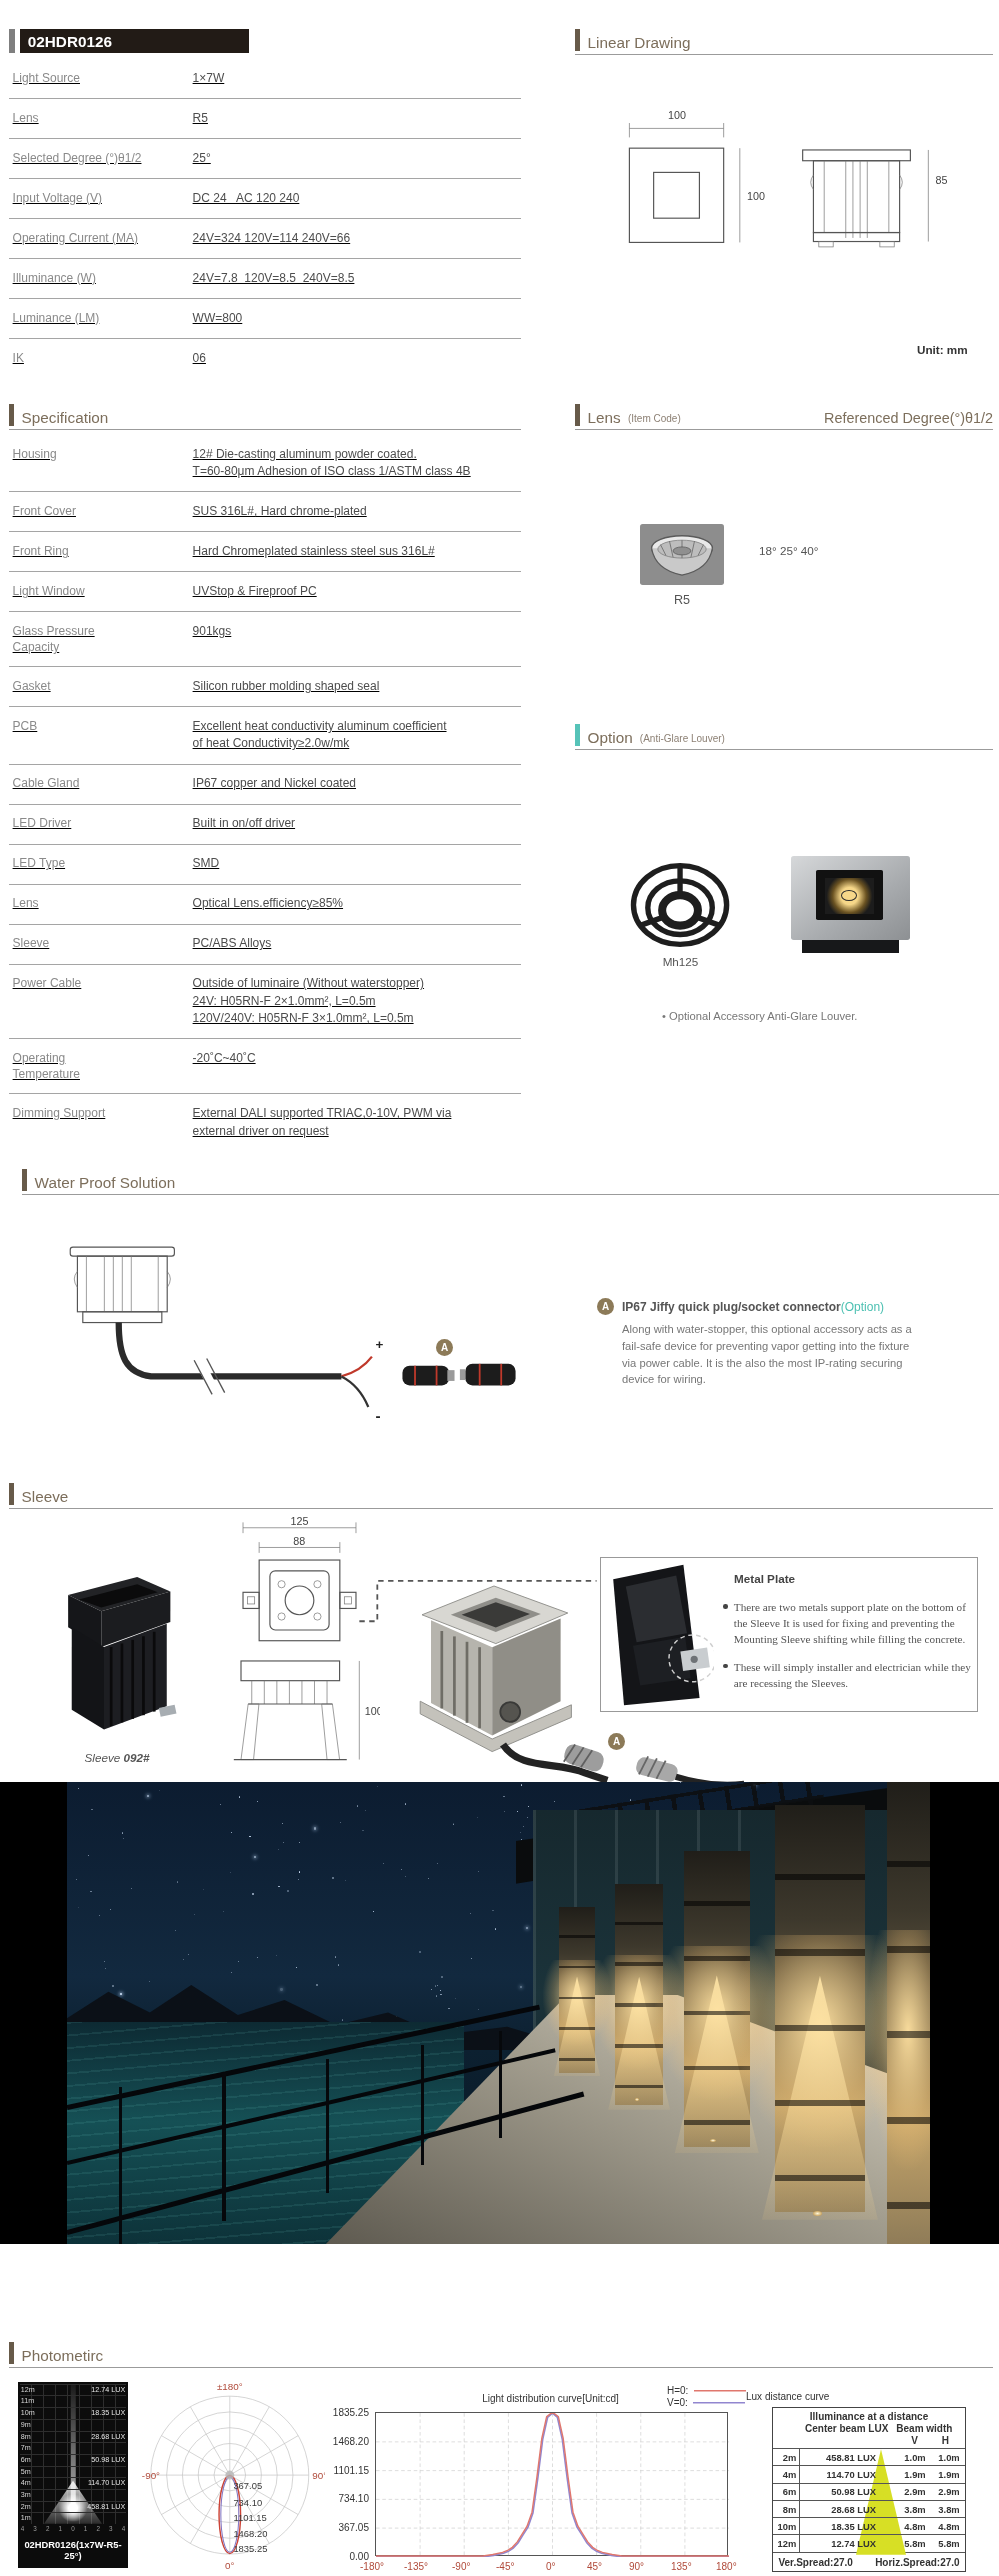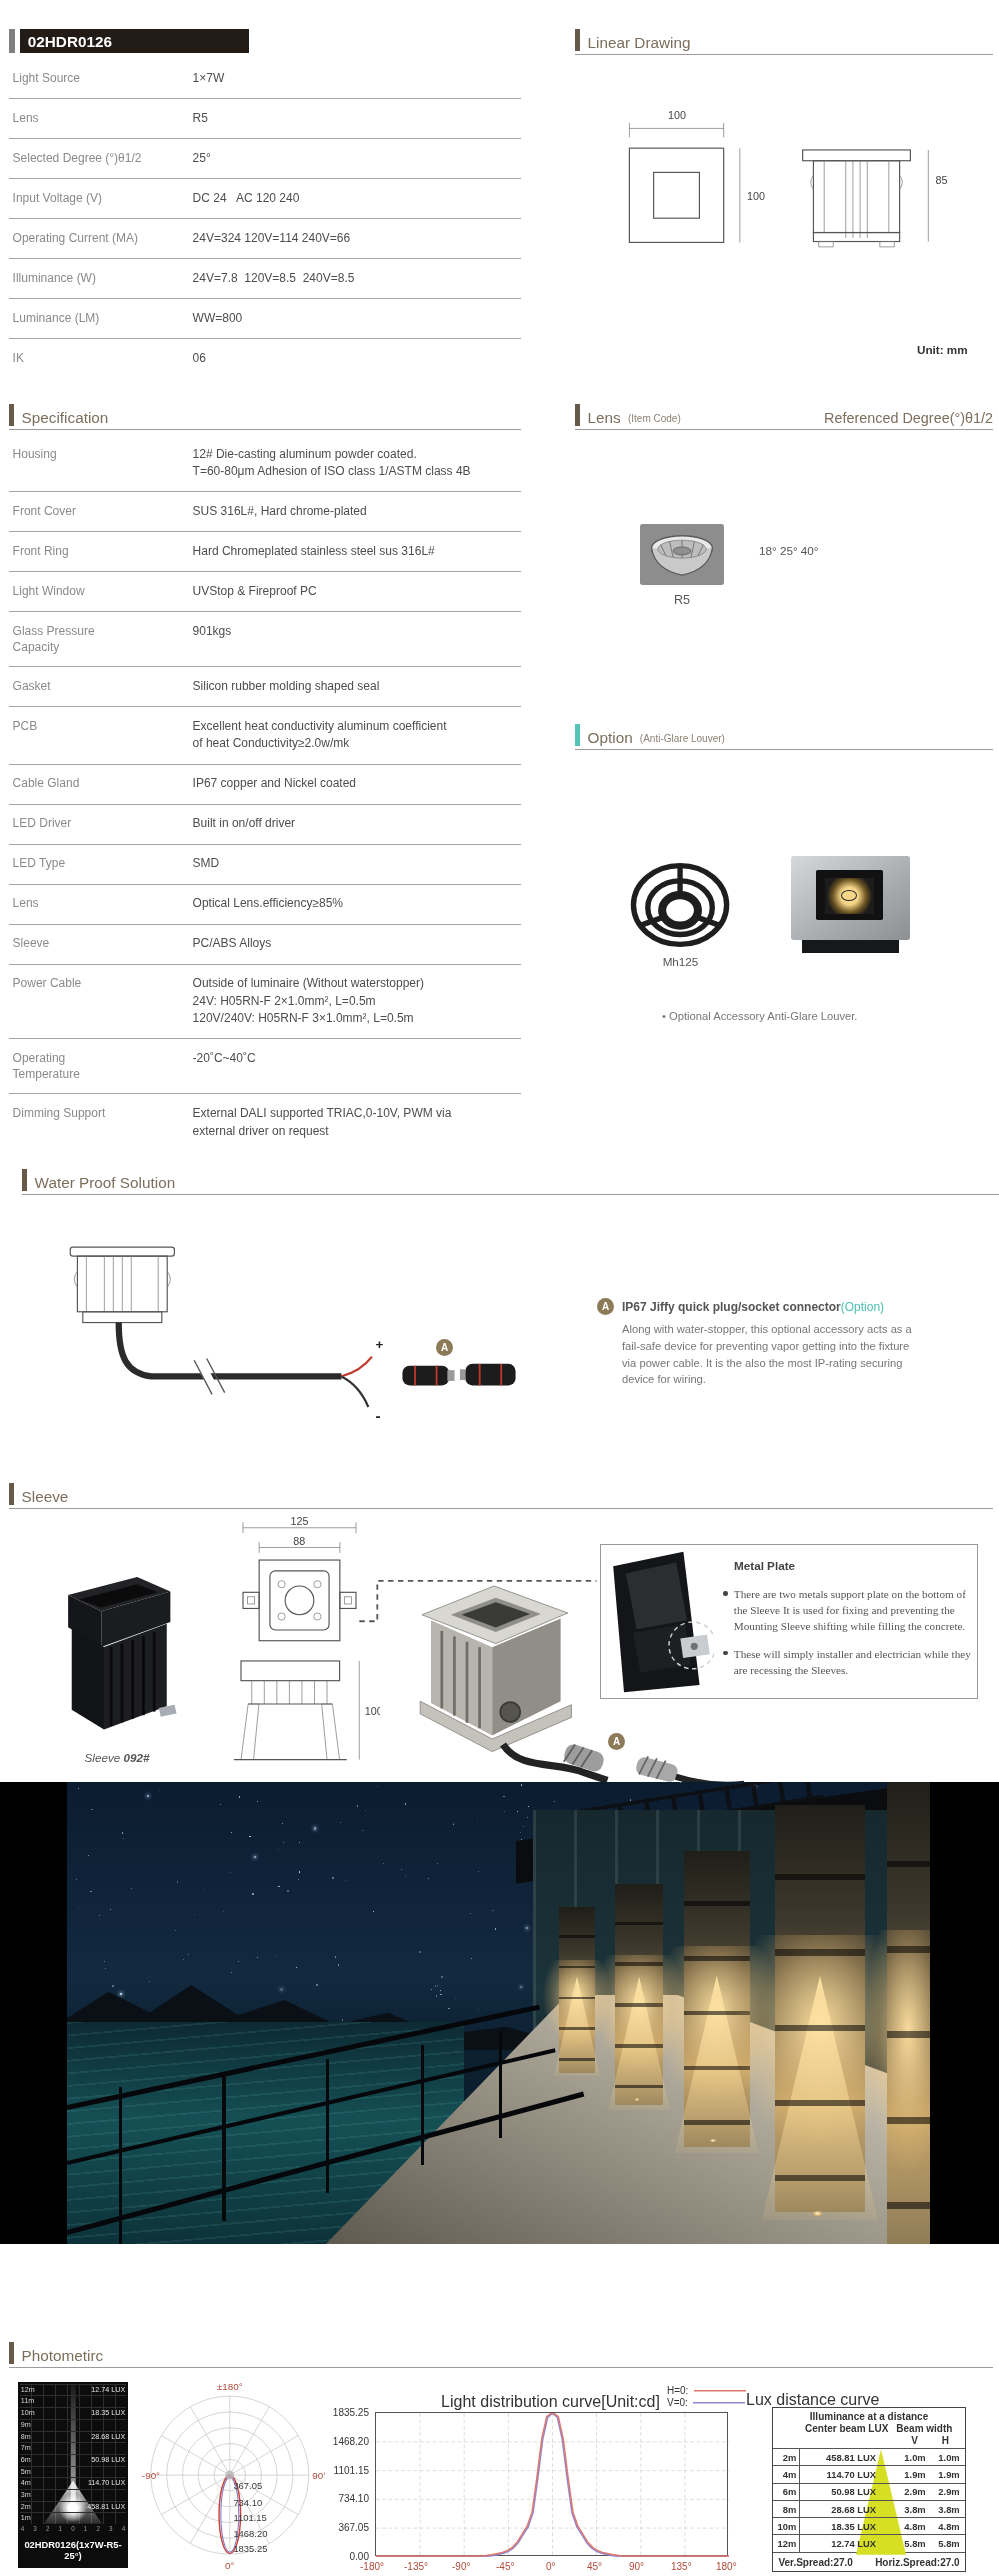--- a/index.html
+++ b/index.html
@@ -15,40 +15,40 @@
   .sec-sub { font-size:10px; color:#8d8175; padding-bottom:1.8px; }
   .sec-right { margin-left:auto; font-size:14.4px; color:#7c6e5b; }
 
   
   .code-wrap { position:absolute; left:9px; top:29px; display:flex; height:24px; }
   .code-vbar { width:6.3px; background:#7f7f7f; margin-right:4.5px; }
   .code-black { background:#221b16; color:#fff; font-weight:bold; font-size:15.3px; width:229px; padding:3.6px 8px; }
 
   
   .kv-table { position:absolute; width:512px; }
-  .kv-row { display:flex; border-bottom:0.9px solid #a5a5a5; padding:10.8px 3.6px; }
+  .kv-row { display:flex; border-bottom:0.9px solid #a5a5a5; padding:10.8px 3.6px;text-decoration:underline; }
   .kv-row:last-child { border-bottom:none; }
   .kv-label { width:180px; color:#8a8a8a; font-size:12px; white-space:pre-wrap; line-height:1.35; }
   .kv-val { flex:1; color:#4d4d4d; font-size:12px; white-space:pre-wrap; line-height:1.45; }
 
   .plain-note { position:absolute; font-size:11.2px; color:#777; }
   .dim-text { font-size:12px; fill:#444; }
   .line-art { stroke:#555; stroke-width:1.3; fill:none; }
   .line-thin { stroke:#777; stroke-width:0.8; fill:none; }
 
   
   .a-badge { position:absolute; width:17px; height:17px; border-radius:50%; background:#8c7a58; color:#fff; font-weight:bold; font-size:10px; display:flex; align-items:center; justify-content:center; }
 
   
   .wp-head { position:absolute; font-size:12px; font-weight:bold; color:#555; }
   .wp-head .opt { color:#4cc0b2; font-weight:normal; }
   .wp-body { position:absolute; width:297px; font-size:11.2px; color:#777; line-height:1.5; }
 
   
-  .mp-box { position:absolute; border:0.9px solid #999; background:#fff; }
+  .mp-box { position:absolute; border:0.9px solid #999; background:#fff;margin-top:13px; }
   .mp-title { position:absolute; font-weight:bold; font-size:11.7px; color:#444; }
   .mp-bullets { position:absolute; width:252px; }
   .mp-li { display:flex; gap:6.3px; font-size:11.2px; color:#555; line-height:1.45; margin-bottom:10.8px; }
   .mp-dot { flex:0 0 auto; width:4.5px; height:4.5px; border-radius:50%; background:#444; margin-top:5.4px; }
 
   
   .photo { position:absolute; left:0; top:1782px; width:999px; height:462px; background:#000; }
   .scene { position:absolute; left:67px; top:0; width:863px; height:462px; overflow:hidden;
            background:linear-gradient(180deg,#0c1c30 0%,#12293f 42%,#0c2030 58%,#081620 100%); }
   .mountains { position:absolute; left:0; top:40%; width:60%; height:18%; background:#0b1017;
@@ -94,21 +94,21 @@
            clip-path:polygon(50% 0,100% 100%,0 100%);
            background:linear-gradient(180deg, rgba(255,255,255,0.85), rgba(255,255,255,0.12)); }
   .beam-blob { position:absolute; left:50%; top:124px; width:31px; height:27px; transform:translate(-50%,-50%);
            background:radial-gradient(circle, #ffffff 0 22%, rgba(255,255,255,0.55) 45%, transparent 70%); }
   .beam-scale { display:flex; justify-content:space-between; padding:0.9px 2.7px; }
   .beam-scale span { font-size:6.3px; color:#9a9a9a; }
   .beam-caption { text-align:center; color:#fff; font-weight:bold; font-size:9.4px; padding-top:6.3px; }
 
   .tick-red { position:absolute; font-size:10px; color:#b04a3a; }
   .ytick { position:absolute; width:47px; text-align:right; font-size:10px; color:#333; }
-  .chart-title { position:absolute; font-size:16px; color:#333; text-align:center; }
+  .chart-title { position:absolute; font-size:10px; color:#333; text-align:center; }
   .plot { position:absolute; border:0.9px solid #555; background:#fff; }
   .legend-row { display:flex; align-items:center; gap:5.4px; font-size:10px; color:#333; height:12.6px; }
 
   .lux-box { position:absolute; border:1.3px solid #444; background:#fff; }
   .lux-hdr1 { position:absolute; left:0; right:0; top:2.7px; text-align:center; font-size:10px; color:#333; }
   .lux-colh { position:absolute; font-size:10px; color:#333; }
   .lux-rows { position:absolute; left:0; right:0; top:40px; }
   .lux-row { position:relative; display:flex; align-items:center; height:17.3px; border-top:0.9px solid #555; font-size:9.4px; color:#333; z-index:2; }
   .lux-d { width:27px; text-align:right; padding-right:2.7px; border-right:0.9px solid #555; align-self:stretch; display:flex; align-items:center; justify-content:flex-end; }
   .lux-v0 { width:76px; text-align:right; }

